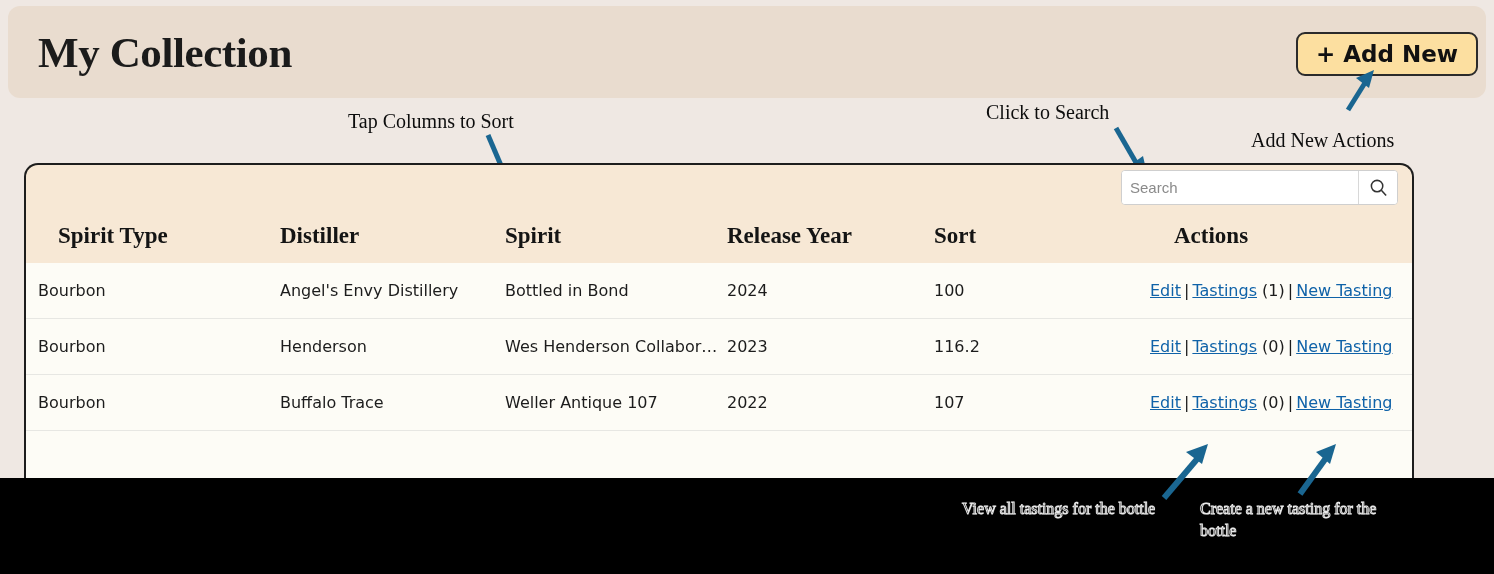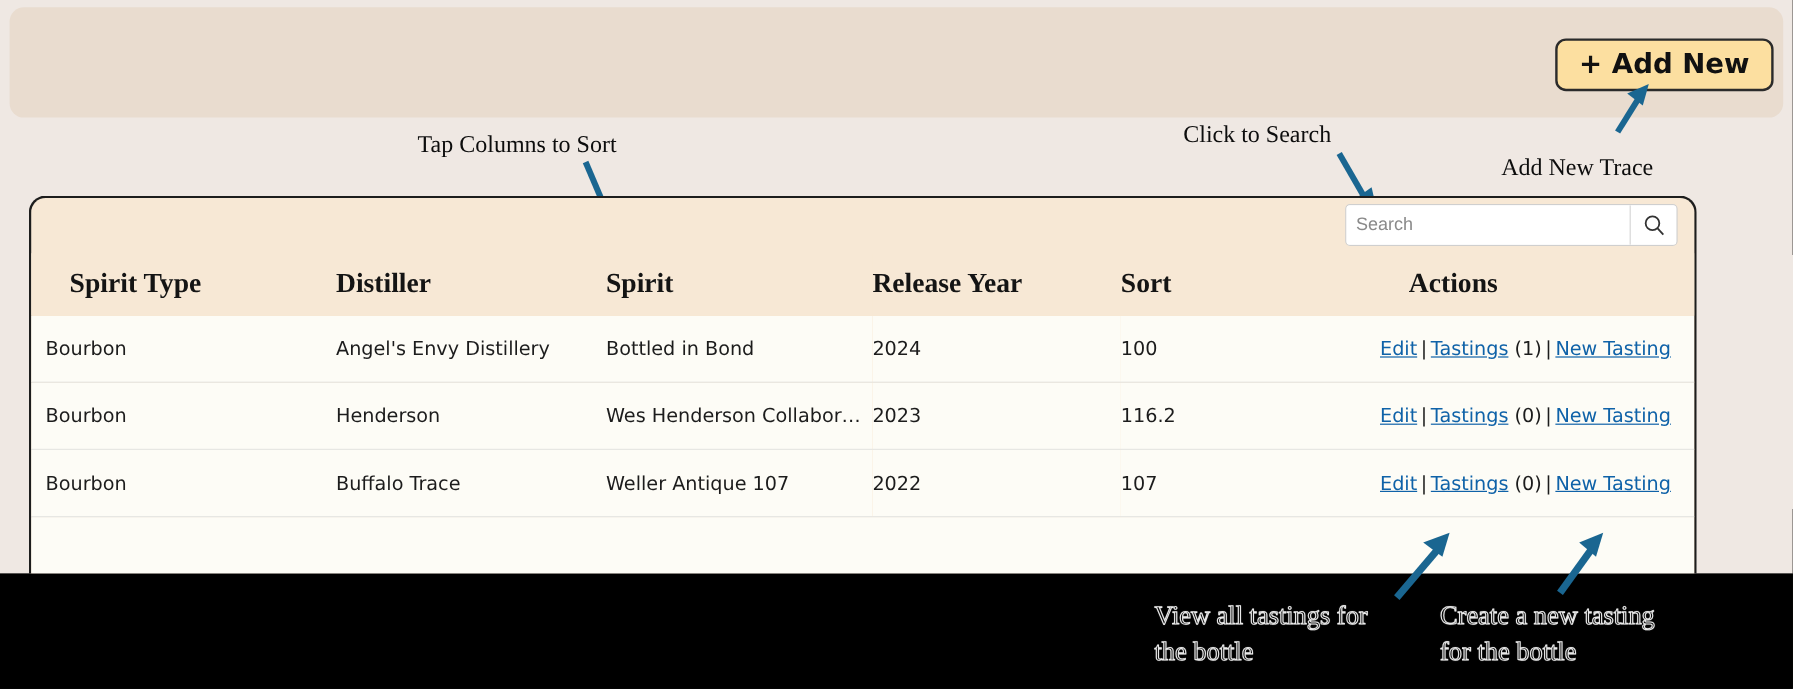--- a/index.html
+++ b/index.html
@@ -75,21 +75,21 @@
     white-space: nowrap;
     line-height: 1.2;
   }
   #ann-sort  { left: 348px; top: 109px; }
   #ann-search{ left: 986px; top: 100px; }
   #ann-add   { left: 1251px; top: 128px; }
 
   .annotation-dark {
     position: absolute;
     font-family: "Liberation Serif", serif;
-    font-size: 22px;
+    font-size: 16px;
     color: #0a0a0a;
     line-height: 1.35;
     width: 200px;
     -webkit-text-stroke: 0.9px #e9e9e9;
     text-shadow: 0 0 1px #dedede;
   }
   #ann-tastings { left: 962px; top: 498px; }
   #ann-newtast  { left: 1200px; top: 498px; }
 
   .arrow-svg { position: absolute; overflow: visible; }
@@ -201,26 +201,27 @@
   .action-count { color: #1c1c1c; }
 
   #row-partial td { height: 14px; padding: 0; }
 </style>
 </head>
 <body>
 
 <div id="app-surface">
 
   <div id="page-header">
+    <div id="page-title">My Collection</div>
     <button id="add-new-button">+ Add New</button>
   </div>
 
   <div class="annotation" id="ann-sort">Tap Columns to Sort</div>
   <div class="annotation" id="ann-search">Click to Search</div>
-  <div class="annotation" id="ann-add">Add New Trace</div>
+  <div class="annotation" id="ann-add">Add New Actions</div>
 
   <svg class="arrow-svg" style="left:480px; top:130px;" width="60" height="80">
     <line x1="8" y1="5" x2="28" y2="52" stroke="#1A6691" stroke-width="5"></line>
     <polygon points="36,62 16,48 35,42" fill="#1A6691"></polygon>
   </svg>
 
   <svg class="arrow-svg" style="left:1110px; top:124px;" width="60" height="72">
     <line x1="6" y1="4" x2="28" y2="42" stroke="#1A6691" stroke-width="5"></line>
     <polygon points="38,54 16,44 33,32" fill="#1A6691"></polygon>
   </svg>

